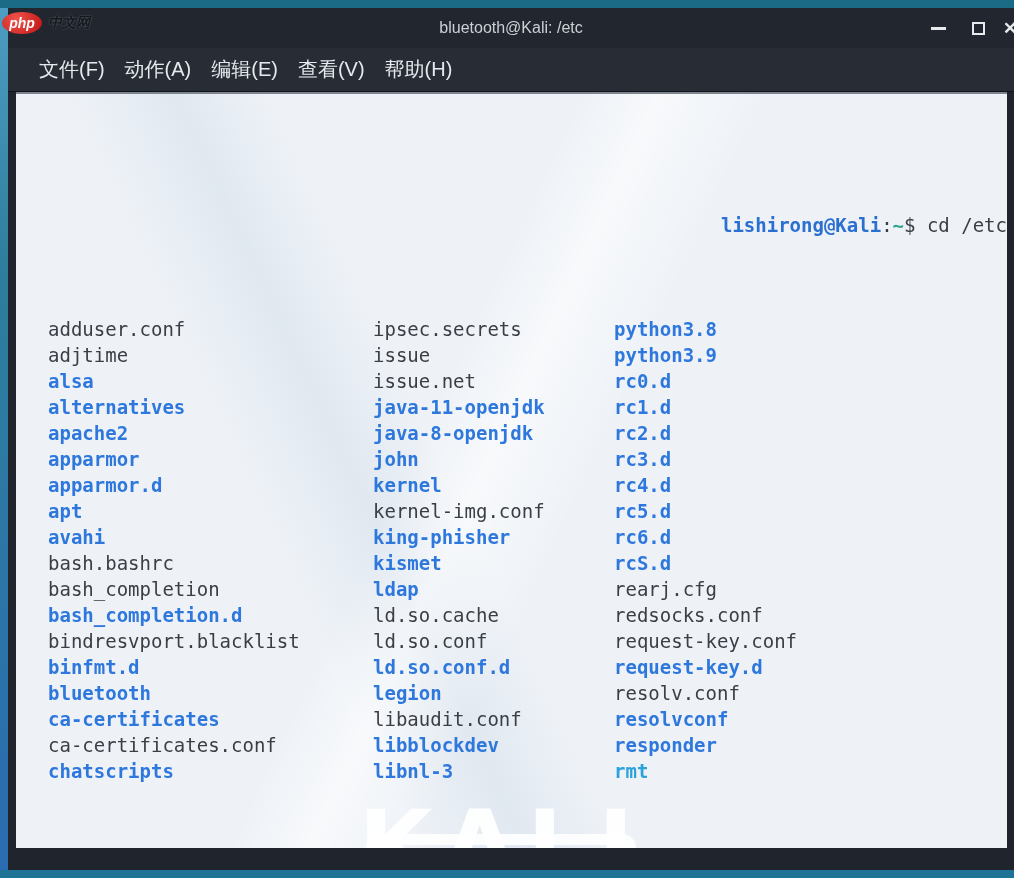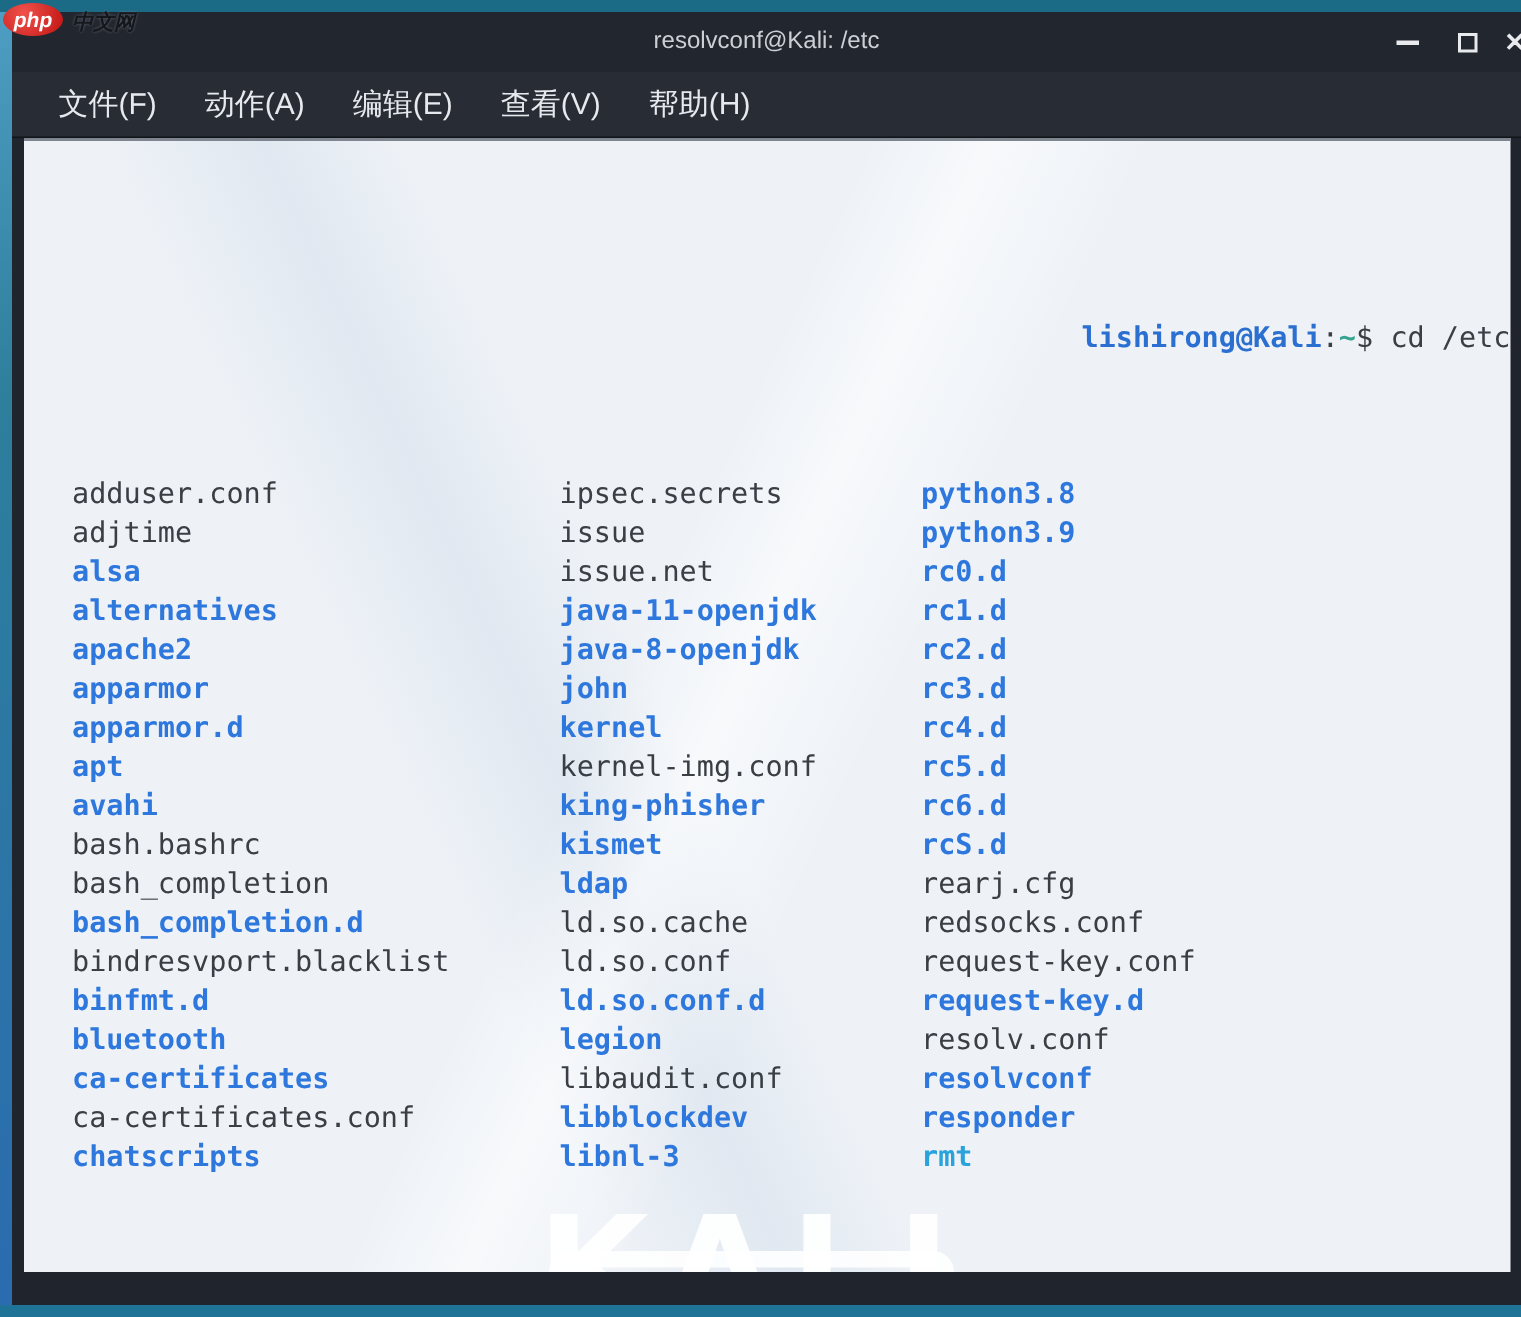--- a/index.html
+++ b/index.html
@@ -22,26 +22,26 @@
   .title-text { color:#ccd0d6; font-size:16px; }
   .win-btn { position:absolute; top:0; height:40px; width:28px; display:flex;
              align-items:center; justify-content:center; cursor:pointer; }
   .btn-min { right:62px; } .btn-max { right:22px; } .btn-close { right:-10px; }
   .glyph-min { width:15px; height:3px; background:#e8eaee; }
   .glyph-max { width:13px; height:13px; border:2px solid #e8eaee; }
   .glyph-close { color:#e8eaee; font-size:17px; font-weight:bold; }
 
   
   .menubar { position:absolute; left:8px; top:48px; width:1006px; height:44px;
-             background:#272c35; display:flex; align-items:center; gap:24px;
+             background:#272c35; display:flex; align-items:center; gap:12px;
              padding-left:27px; border-bottom:1px solid #10141b; }
   .menu-item { color:#e6e9ed; font-size:20px; padding:2px 4px; cursor:pointer; white-space:nowrap; }
 
   
-  .brand { position:absolute; left:2px; top:2px; z-index:20; display:flex; align-items:flex-end; }
+  .brand { position:absolute; left:2px; top:12px; z-index:20; display:flex; align-items:center; }
   .brand-logo { width:40px; height:22px; border-radius:50%;
                 background:radial-gradient(circle at 35% 30%, #f0524a, #bf1212);
                 color:#fff; font-weight:bold; font-style:italic; font-size:14px;
                 display:flex; align-items:center; justify-content:center; }
   .brand-site { margin-left:6px; font-size:14px; font-weight:bold; color:#14171c;
                 text-shadow:0 0 2px rgba(130,140,155,.65); font-style:italic; }
 
   
   .terminal { position:absolute; left:16px; top:92px; width:991px; height:756px;
               background:
@@ -75,21 +75,21 @@
 </style>
 </head>
 <body>
 
 <div class="window">
   <div class="strip-left"></div>
   <div class="strip-top"></div>
   <div class="strip-bottom"></div>
 
   <div class="titlebar">
-    <span class="title-text">resolvconf@Kali: /etc</span>
+    <span class="title-text">bluetooth@Kali: /etc</span>
     <span class="win-btn btn-min">
         <span class="glyph-min"></span>
       </span>
     <span class="win-btn btn-max">
         <span class="glyph-max"></span>
       </span>
     <span class="win-btn btn-close">
         <span class="glyph-close">✕</span>
       </span>
   </div>

